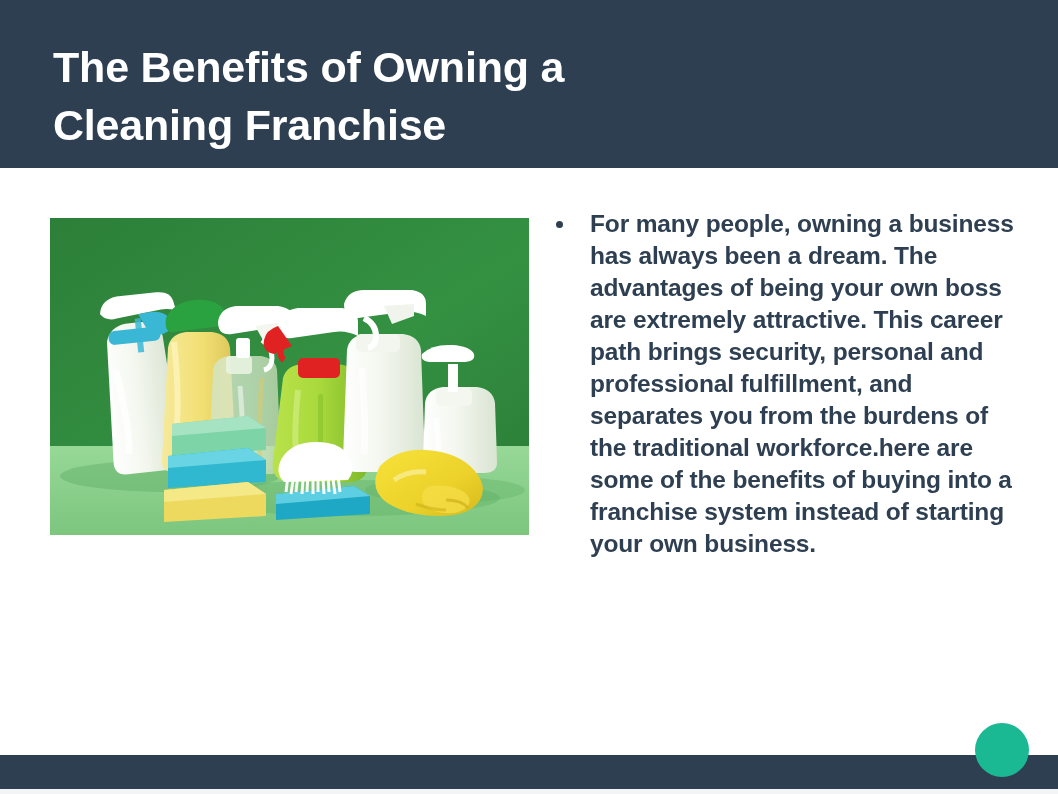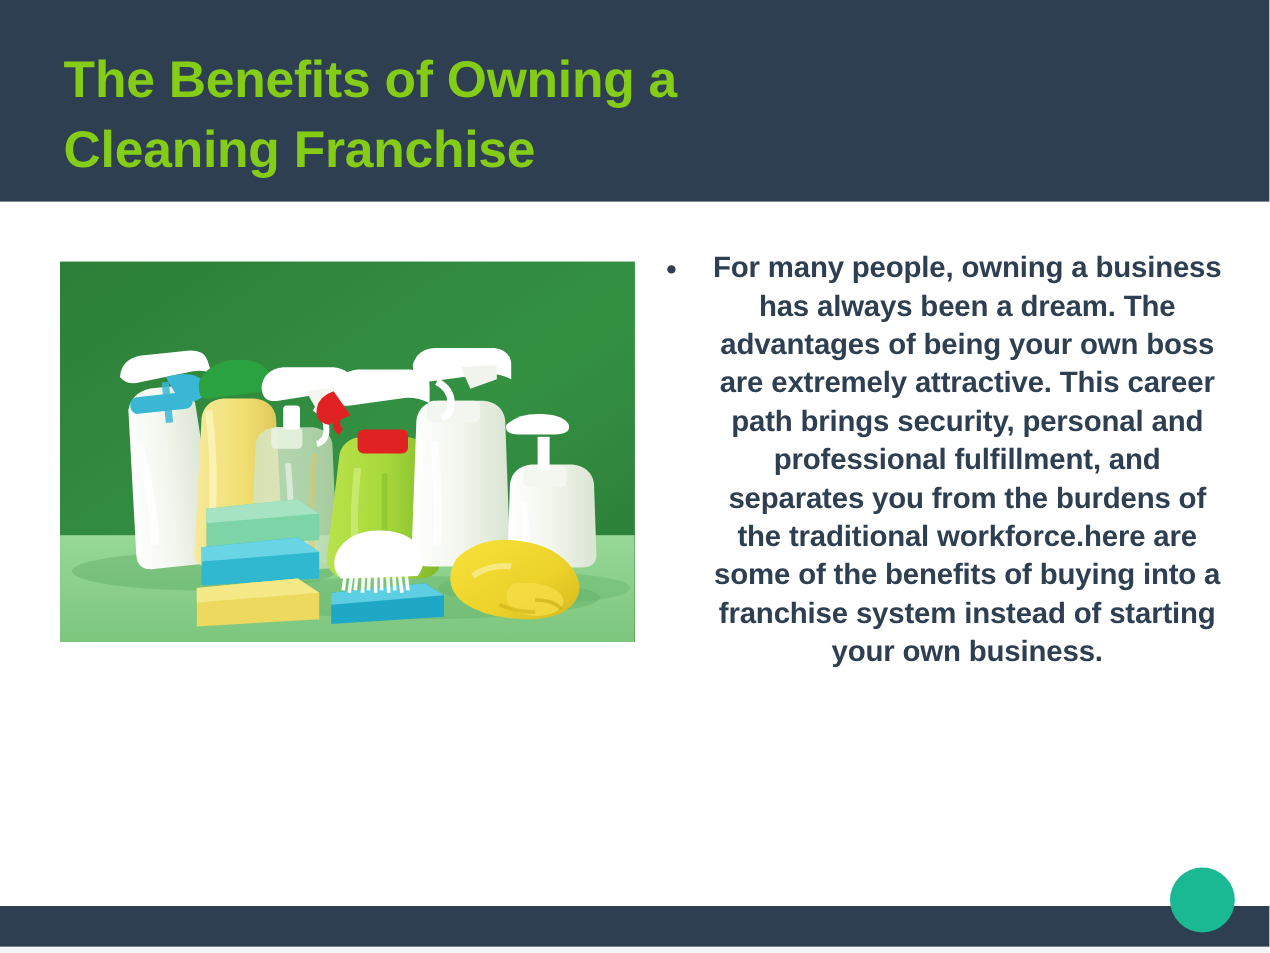--- a/index.html
+++ b/index.html
@@ -28,21 +28,21 @@
     top: 0;
     width: 1058px;
     height: 168px;
     background: #2e3f52;
   }
   .slide-title {
     position: absolute;
     left: 53px;
     top: 38px;
     width: 860px;
-    color: #84cc16;
+    color: #ffffff;
     font-size: 43px;
     font-weight: bold;
     line-height: 58px;
     letter-spacing: -0.2px;
     white-space: pre-line;
   }
 
   
   .photo-frame {
     position: absolute;
@@ -62,21 +62,20 @@
   
   .body-block {
     position: absolute;
     left: 552px;
     top: 208px;
     width: 470px;
   }
   .bullet-row {
     position: relative;
     padding-left: 38px;
-    text-align: center;
   }
   .bullet-dot {
     position: absolute;
     left: 4px;
     top: 13px;
     width: 7px;
     height: 7px;
     border-radius: 50%;
     background: #2e3f52;
   }

